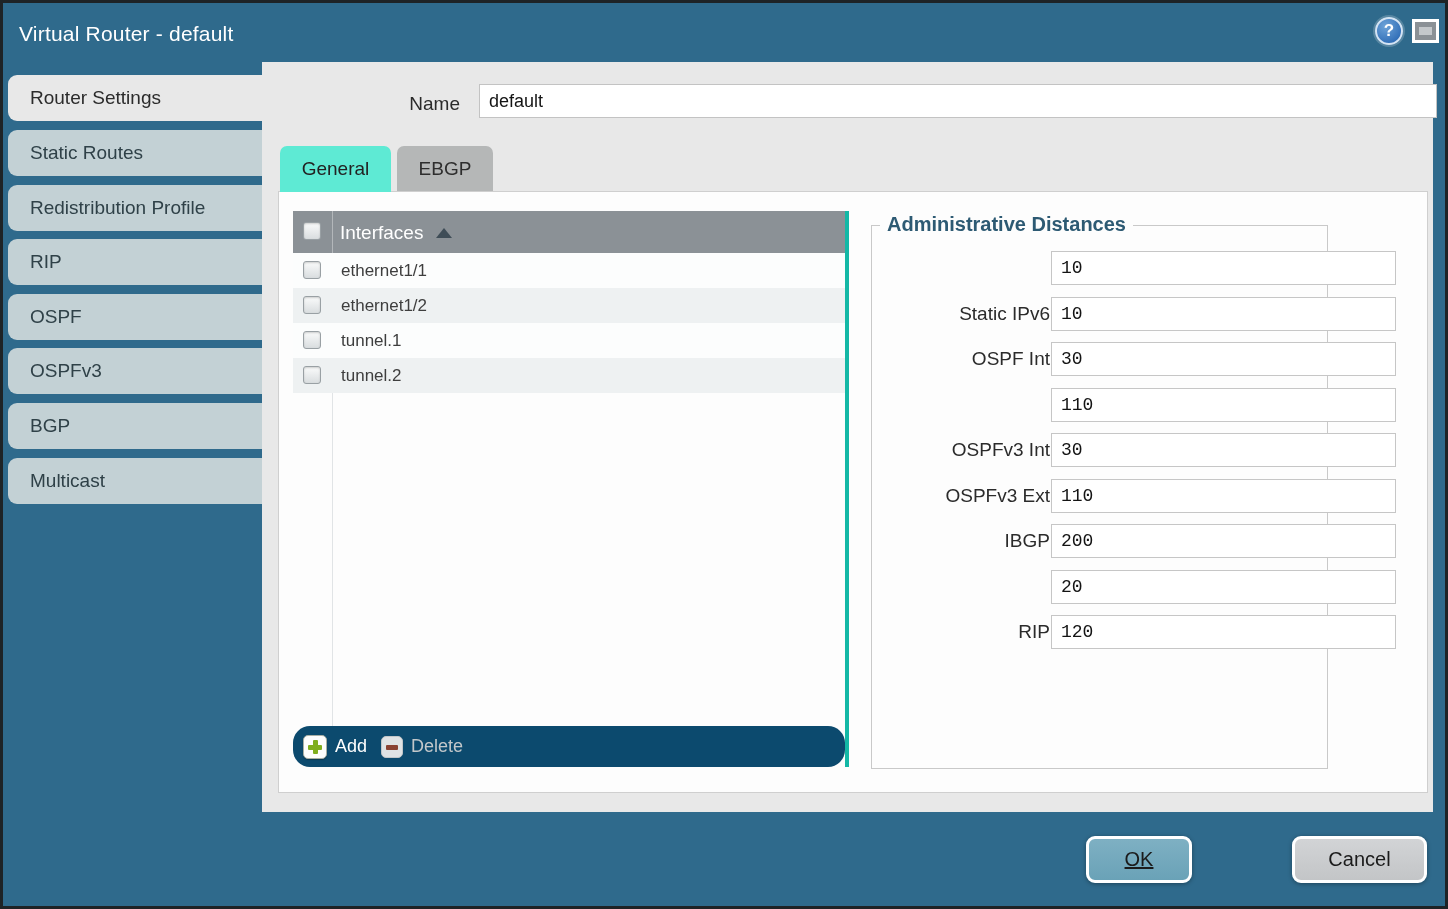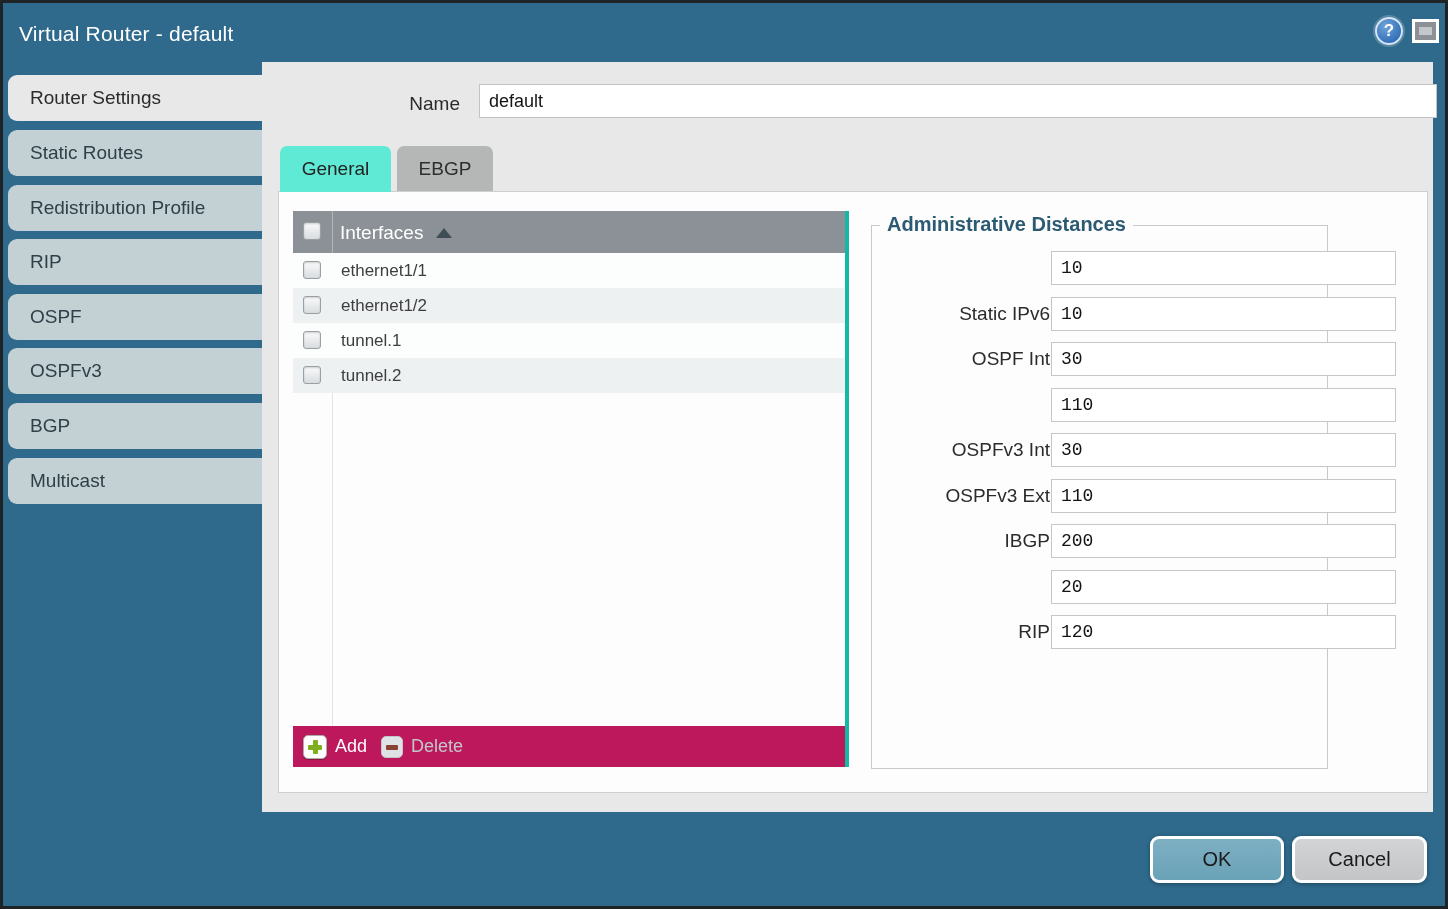--- a/index.html
+++ b/index.html
@@ -119,21 +119,22 @@
   }
   .checkbox {
     position:absolute; left:10px; width:18px; height:18px;
     border:1px solid #99a0a4; border-radius:3px;
     background:linear-gradient(180deg,#fafbfb 0%,#d9dddf 100%);
     box-shadow:inset 0 1px 2px rgba(0,0,0,.18);
     cursor:pointer;
   }
   .if-toolbar {
     position:absolute; left:0; top:515px; width:100%; height:41px;
-    background:#be185d;
+    background:#0c4a6e;
+    border-radius:17px;
   }
   .add-btn {
     position:absolute; left:10px; top:7px; height:27px;
     display:flex; align-items:center; cursor:pointer;
   }
   .plus-icon {
     position:relative; width:24px; height:24px; background:#fdfdfd;
     border:1px solid #a9afa5; border-radius:5px;
     box-shadow:0 1px 1px rgba(0,0,0,.25);
   }
@@ -182,21 +183,21 @@
 
   
   .footer-btn {
     position:absolute; top:833px; height:47px;
     border:3px solid #ffffff; border-radius:9px;
     font-family:"Liberation Sans", sans-serif;
     font-size:20px; color:#1b1b1b;
     box-shadow:0 1px 4px rgba(0,0,0,.35);
     cursor:pointer;
   }
-  .ok-btn     { left:1147px; width:134px; background:linear-gradient(180deg,#7eb0c3,#6aa2b7); }
+  .ok-btn     { left:1083px; width:106px; background:linear-gradient(180deg,#7eb0c3,#6aa2b7);text-decoration:underline; }
   .cancel-btn { left:1289px; width:135px; background:linear-gradient(180deg,#d2d4d6,#c3c5c7); }
 </style>
 </head>
 <body>
 
 <div id="screen">
 
   <div class="titlebar">
     <div class="title">Virtual Router - default</div>
     <div class="help-icon">

